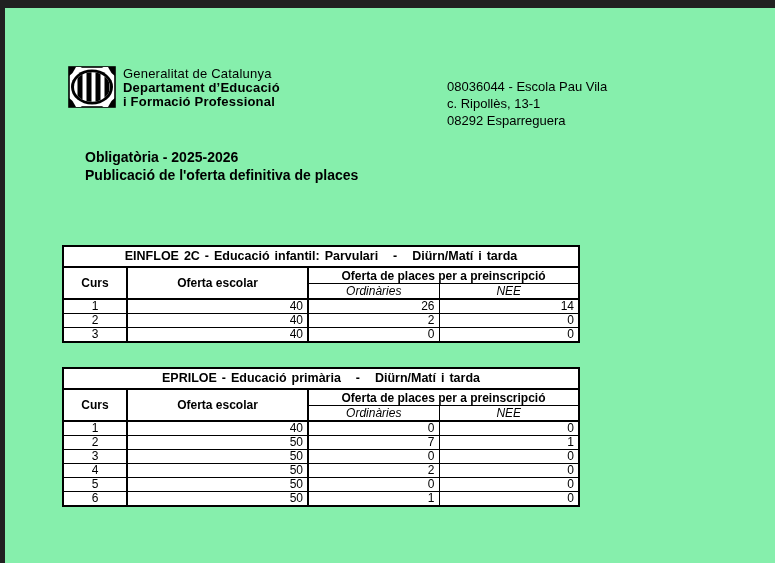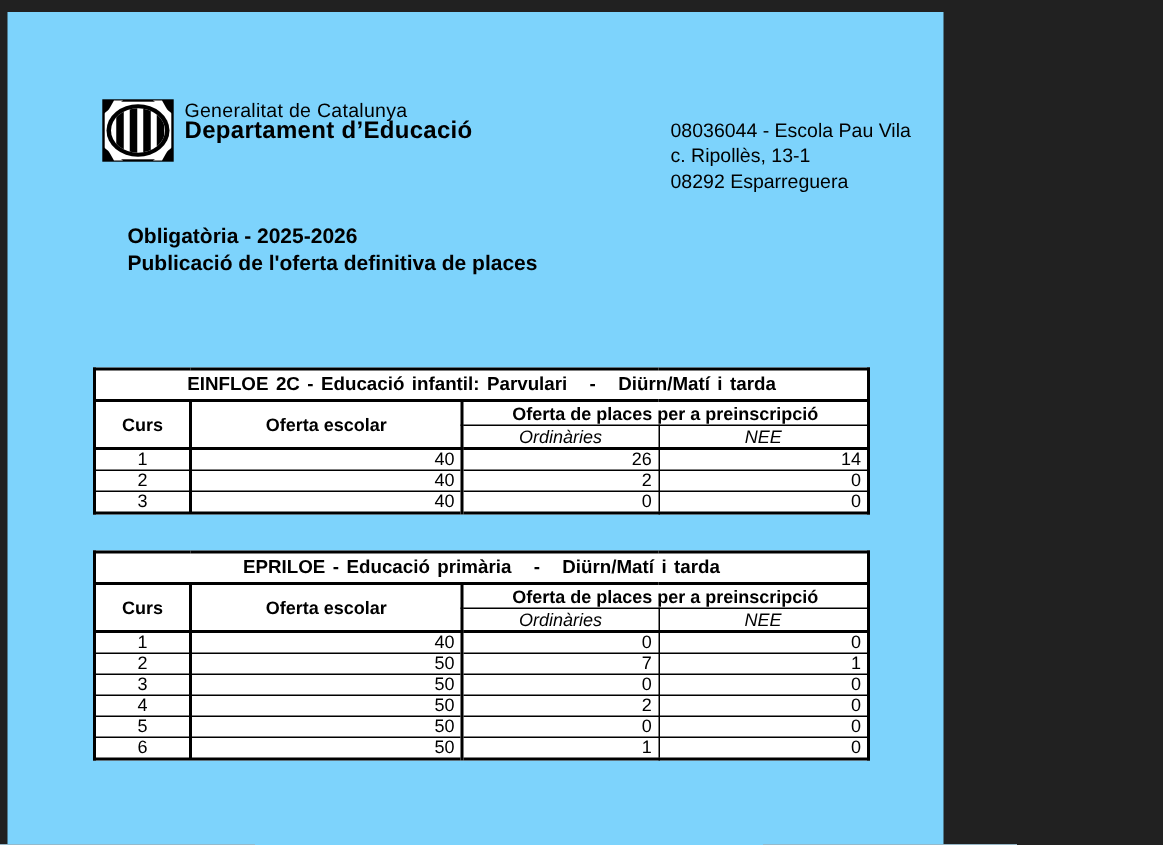--- a/index.html
+++ b/index.html
@@ -12,37 +12,37 @@
     position: relative;
     width: 775px;
     height: 563px;
     background: #212121;
     overflow: hidden;
   }
   .page {
     position: absolute;
     left: 5px;
     top: 8px;
-    width: 624px;
+    width: 770px;
     height: 555px;
-    background: #7dd3fc;
+    background: #86efac;
   }
 
   
   .brand {
     position: absolute;
     left: 63px;
     top: 58px;
     display: flex;
     align-items: flex-start;
   }
   .brand-logo { width: 48px; height: 42px; display: block; }
   .brand-text { margin-left: 7px; padding-top: 1px; }
   .brand-text .org  { font-size: 13px; line-height: 14px; letter-spacing: 0.2px; }
-  .brand-text .dept { font-size: 16px; line-height: 14px; font-weight: bold; letter-spacing: 0.2px; }
+  .brand-text .dept { font-size: 13px; line-height: 14px; font-weight: bold; letter-spacing: 0.2px; }
 
   
   .school {
     position: absolute;
     left: 442px;
     top: 40px;
     font-size: 13px;
     line-height: 17px;
     margin-top: 30px;
   }
@@ -123,20 +123,21 @@
         <g clip-path="url(#ovalClip)">
           <rect x="9.5" y="4" width="5" height="34" fill="#000"></rect>
           <rect x="18.5" y="4" width="5" height="34" fill="#000"></rect>
           <rect x="27.5" y="4" width="5" height="34" fill="#000"></rect>
           <rect x="36.5" y="4" width="5" height="34" fill="#000"></rect>
         </g>
       </svg>
       <div class="brand-text">
         <div class="org">Generalitat de Catalunya</div>
         <div class="dept">Departament d’Educació</div>
+        <div class="dept">i Formació Professional</div>
       </div>
     </div>
 
     <div class="school">
       <div>08036044 - Escola Pau Vila</div>
       <div>c. Ripollès, 13-1</div>
       <div>08292 Esparreguera</div>
     </div>
 
     <div class="doc-title">

